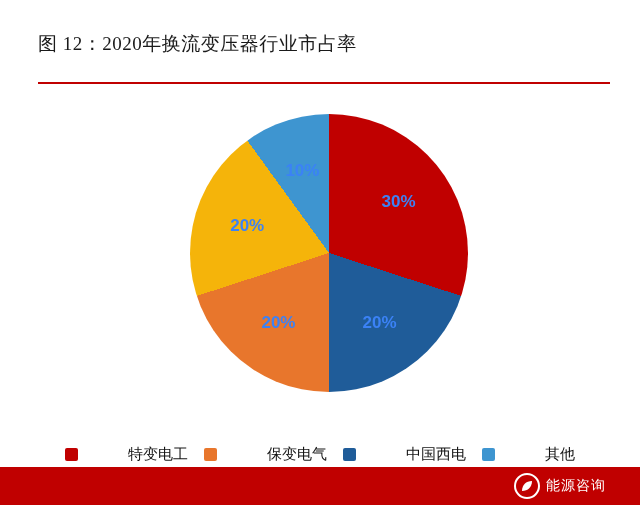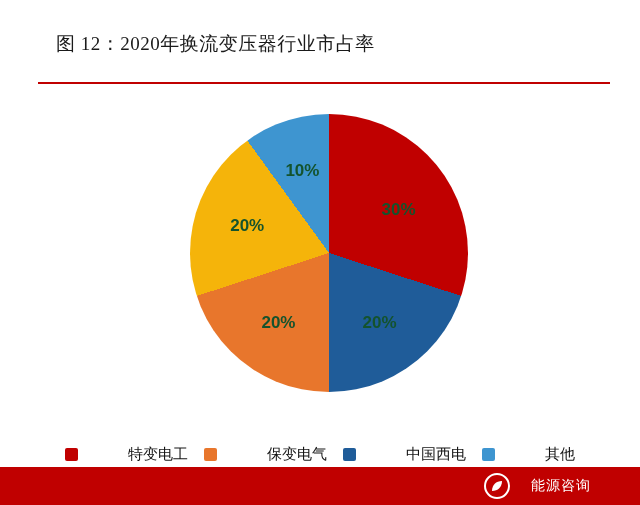--- a/index.html
+++ b/index.html
@@ -16,21 +16,21 @@
   #page {
     position: relative;
     width: 640px;
     height: 505px;
     background: #ffffff;
     box-sizing: border-box;
   }
   
   .title-bar {
     position: absolute;
-    left: 56px;
+    left: 38px;
     top: 22px;
     width: 570px;
     height: 44px;
     display: flex;
     align-items: center;
   }
   .title-text {
     font-family: "Liberation Serif", serif;
     font-size: 19px;
     color: #1a1a1a;
@@ -65,21 +65,21 @@
     left: 0;
     top: 0;
     width: 278px;
     height: 278px;
     border-radius: 50%;
   }
   .slice-label {
     position: absolute;
     font-size: 17px;
     font-weight: bold;
-    color: #14532d;
+    color: #3b82f6;
     font-family: "Liberation Sans", sans-serif;
     white-space: nowrap;
     transform: translate(-50%, -50%);
   }
   
   .legend {
     position: absolute;
     left: 0;
     top: 440px;
     width: 640px;
@@ -112,27 +112,27 @@
     position: absolute;
     left: 0;
     bottom: 0;
     width: 640px;
     height: 38px;
     background: #c00000;
   }
   
   .watermark {
     position: absolute;
-    right: 30px;
+    right: 0;
     bottom: 4px;
     width: 126px;
     height: 30px;
     display: flex;
     align-items: center;
-    gap: 21px;
+    gap: 6px;
   }
   .wm-circle {
     width: 22px;
     height: 22px;
     border-radius: 50%;
     border: 2px solid #ffffff;
     display: flex;
     align-items: center;
     justify-content: center;
     flex: 0 0 auto;
@@ -152,21 +152,21 @@
 <div id="page">
 
   <div class="title-bar">
     <span class="title-text">图  12：2020年换流变压器行业市占率</span>
   </div>
   <div class="title-rule" style="background: rgb(192, 0, 0);"></div>
 
   <div class="chart-area">
     <div class="pie-wrap">
       <div class="pie" id="pie-shape" style="background: conic-gradient(rgb(192, 0, 0) 0deg, rgb(192, 0, 0) 108deg, rgb(31, 92, 153) 108deg, rgb(31, 92, 153) 180deg, rgb(232, 118, 44) 180deg, rgb(232, 118, 44) 252deg, rgb(245, 180, 10) 252deg, rgb(245, 180, 10) 324deg, rgb(62, 149, 208) 324deg, rgb(62, 149, 208) 360deg);"></div>
-      <div class="slice-label" id="lbl0" style="left: 208.575px; top: 88.4505px; margin-top: 8px;">30%</div>
+      <div class="slice-label" id="lbl0" style="left: 208.575px; top: 88.4505px;">30%</div>
       <div class="slice-label" id="lbl1" style="left: 189.55px; top: 208.575px;">20%</div>
       <div class="slice-label" id="lbl2" style="left: 88.4505px; top: 208.575px;">20%</div>
       <div class="slice-label" id="lbl3" style="left: 57.2091px; top: 112.425px;">20%</div>
       <div class="slice-label" id="lbl4" style="left: 112.425px; top: 57.2091px;">10%</div>
     </div>
   </div>
 
   <div class="legend" id="legend">
     <div class="legend-item">
       <span class="legend-swatch" style="background: rgb(192, 0, 0);"></span>

